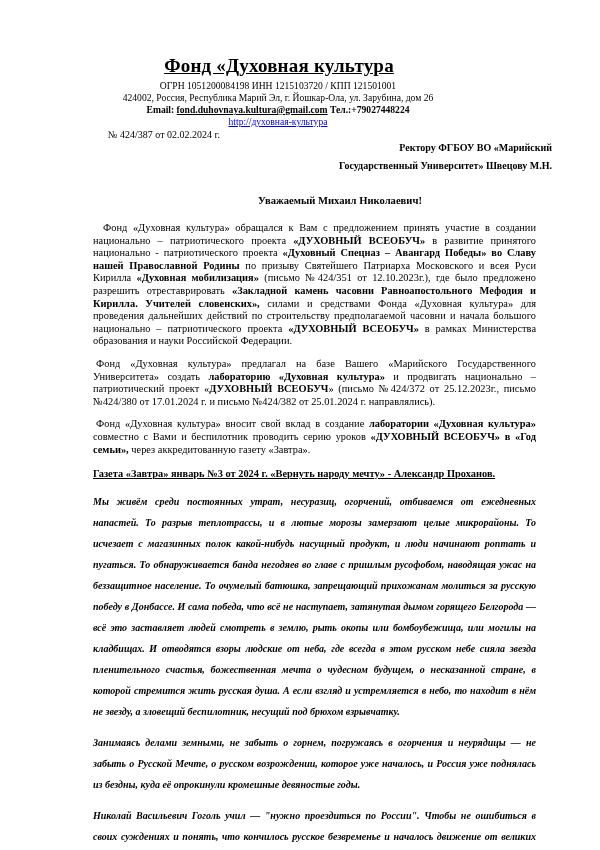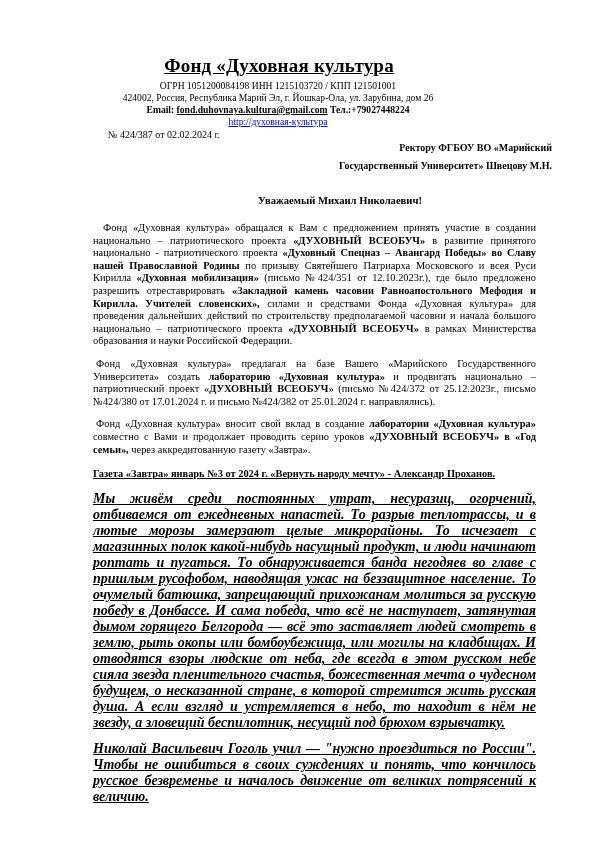--- a/index.html
+++ b/index.html
@@ -10,21 +10,21 @@
   .hdr a, .link { color:#00e; text-decoration:underline; }
   .email { text-decoration:underline; }
   .letterno { position:absolute; left:108px; top:129px; font-size:10px; }
   .addressee { position:absolute; right:48px; font-size:10px; font-weight:bold; text-align:right; }
   .greeting { position:absolute; left:0; width:600px; top:195px; text-align:center; font-size:10.6px; font-weight:bold;padding-left:40px; }
   .body { position:absolute; left:83px; width:463px; top:212px; font-size:10.4px; line-height:12.6px; text-align:justify; }
   .body p { margin:10px; }
   .body .indent { text-indent:10px; }
   .body .tind { text-indent:3px; }
   .newsline { font-weight:bold; text-decoration:underline; text-align:left; line-height:15px; }
-  .quote { margin-top:8px !important; font-style:italic; font-weight:bold; font-size:14px; line-height:16px; text-align:justify;text-decoration:underline; }
+  .quote { margin-top:8px !important; font-style:italic; font-weight:bold; font-size:10px; line-height:21px; text-align:justify; }
 </style>
 </head>
 <body>
 
 <div class="page">
 
   <div class="title">Фонд «Духовная культура</div>
 
   <div class="hdr" style="top:80px;">ОГРН 1051200084198 ИНН 1215103720 / КПП 121501001</div>
   <div class="hdr" style="top:92px;">424002, Россия, Республика Марий Эл, г. Йошкар-Ола, ул. Зарубина, дом 26</div>
@@ -43,20 +43,21 @@
   <div class="greeting">Уважаемый Михаил Николаевич!</div>
 
   <div class="body">
     <p class="indent">
       <span>Фонд «Духовная культура» обращался к Вам с предложением принять участие в создании национально – патриотического проекта </span><b>«ДУХОВНЫЙ ВСЕОБУЧ»</b><span> в развитие принятого национально -  патриотического проекта </span><b>«Духовный Спецназ – Авангард Победы» во Славу нашей Православной Родины</b><span>  по призыву Святейшего Патриарха Московского и всея Руси Кирилла </span><b>«Духовная мобилизация»</b><span> (письмо №424/351 от 12.10.2023г.), где было предложено разрешить отреставрировать </span><b>«Закладной камень часовни Равноапостольного Мефодия и Кирилла. Учителей словенских»,</b><span> силами и средствами Фонда «Духовная культура» для проведения дальнейших действий по строительству предполагаемой часовни и начала большого национально – патриотического проекта </span><b>«ДУХОВНЫЙ ВСЕОБУЧ»</b><span> в рамках Министерства образования и науки Российской Федерации.</span>
     </p>
     <p class="tind">
       <span>Фонд «Духовная культура» предлагал на базе Вашего «Марийского Государственного Университета»  создать </span><b>лабораторию «Духовная культура»</b><span> и продвигать национально – патриотический проект «</span><b>ДУХОВНЫЙ ВСЕОБУЧ</b><span>» (письмо №424/372 от 25.12.2023г., письмо №424/380 от 17.01.2024 г. и письмо №424/382 от 25.01.2024 г. направлялись).</span>
     </p>
     <p class="tind">
-      <span>Фонд «Духовная культура» вносит свой вклад в создание </span><b>лаборатории «Духовная культура»</b><span> совместно с Вами  и продолжает проводить серию уроков </span><b>«ДУХОВНЫЙ ВСЕОБУЧ» в «Год семьи»,</b><span> через аккредитованную газету «Завтра».</span>
+      <span>Фонд «Духовная культура» вносит свой вклад в создание </span><b>лаборатории «Духовная культура»</b><span> совместно с Вами  и беспилотник проводить серию уроков </span><b>«ДУХОВНЫЙ ВСЕОБУЧ» в «Год семьи»,</b><span> через аккредитованную газету «Завтра».</span>
     </p>
     <p class="newsline">Газета «Завтра» январь №3 от 2024 г.  «Вернуть народу мечту» - Александр Проханов.</p>
     <p class="quote">Мы живём среди постоянных утрат, несуразиц, огорчений, отбиваемся от ежедневных напастей. То разрыв теплотрассы, и в лютые морозы замерзают целые микрорайоны. То исчезает с магазинных полок какой-нибудь насущный продукт, и люди начинают роптать и пугаться. То обнаруживается банда негодяев во главе с пришлым русофобом, наводящая ужас на беззащитное население. То очумелый батюшка, запрещающий прихожанам молиться за русскую победу в Донбассе. И сама победа, что всё не наступает, затянутая дымом горящего Белгорода — всё это заставляет людей смотреть в землю, рыть окопы или бомбоубежища, или могилы на кладбищах. И отводятся взоры людские от неба, где всегда в этом русском небе сияла звезда пленительного счастья, божественная мечта о чудесном будущем, о несказанной стране, в которой стремится жить русская душа. А если взгляд и устремляется в небо, то находит в нём не звезду, а зловещий беспилотник, несущий под брюхом взрывчатку.</p>
+    <p class="quote" style="margin-top:0 !important;">Занимаясь делами земными, не забыть о горнем, погружаясь в огорчения и неурядицы — не забыть о Русской Мечте, о русском возрождении, которое уже началось, и Россия уже поднялась из бездны, куда её опрокинули кромешные девяностые годы.</p>
     <p class="quote" style="margin-top:0 !important;">Николай Васильевич Гоголь учил — "нужно проездиться по России". Чтобы не ошибиться в своих суждениях и понять, что кончилось русское безвременье и началось движение от великих потрясений к величию.</p>
   </div>
 
 </div>
 
 </body></html>

